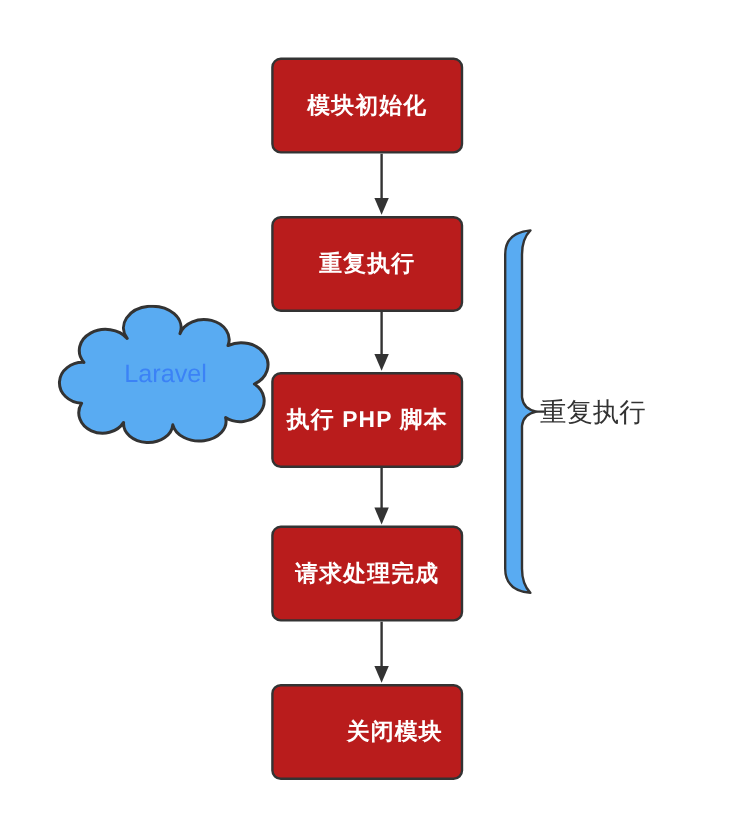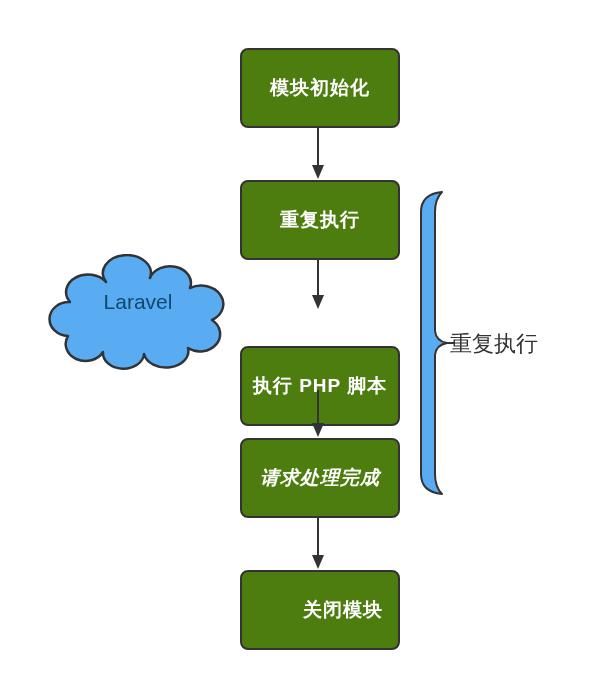--- a/index.html
+++ b/index.html
@@ -10,42 +10,42 @@
   }
   .canvas {
     position: relative;
     width: 612px;
     height: 684px;
     background: #ffffff;
     overflow: hidden;
   }
   .flow-node {
     position: absolute;
-    left: 240px;
+    left: 226px;
     width: 160px;
     height: 80px;
     box-sizing: border-box;
-    background: #4d7c0f;
+    background: #b91c1c;
     border: 2.5px solid #333333;
     border-radius: 8px;
     display: flex;
     align-items: center;
     justify-content: center;
   }
   .flow-node .node-label {
     color: #ffffff;
     font-size: 19px;
     font-weight: bold;
     text-align: center;
     letter-spacing: 1px;
   }
   .node-1 { top: 48px; }
   .node-2 { top: 180px; }
-  .node-3 { top: 310px; margin-top: 36px; }
-  .node-4 { top: 438px; font-style: italic; }
+  .node-3 { top: 310px; }
+  .node-4 { top: 438px; }
   .node-5 { top: 570px; padding-left: 46px; }
 
   .arrow {
     position: absolute;
     left: 308px;
     width: 20px;
   }
   .arrow-1 { top: 128px; height: 52px; }
   .arrow-2 { top: 260px; height: 50px; }
   .arrow-3 { top: 390px; height: 48px; }
@@ -54,27 +54,27 @@
   .cloud-svg {
     position: absolute;
     left: 46px;
     top: 254px;
     width: 184px;
     height: 116px;
   }
   .cloud-label {
     position: absolute;
     left: 46px;
-    top: 244px;
+    top: 254px;
     width: 184px;
     height: 116px;
     display: flex;
     align-items: center;
     justify-content: center;
-    color: #0c4a6e;
+    color: #3b82f6;
     font-size: 21px;
     font-weight: normal;
     pointer-events: none;
   }
   .bracket-svg {
     position: absolute;
     left: 416px;
     top: 190px;
     width: 40px;
     height: 306px;

